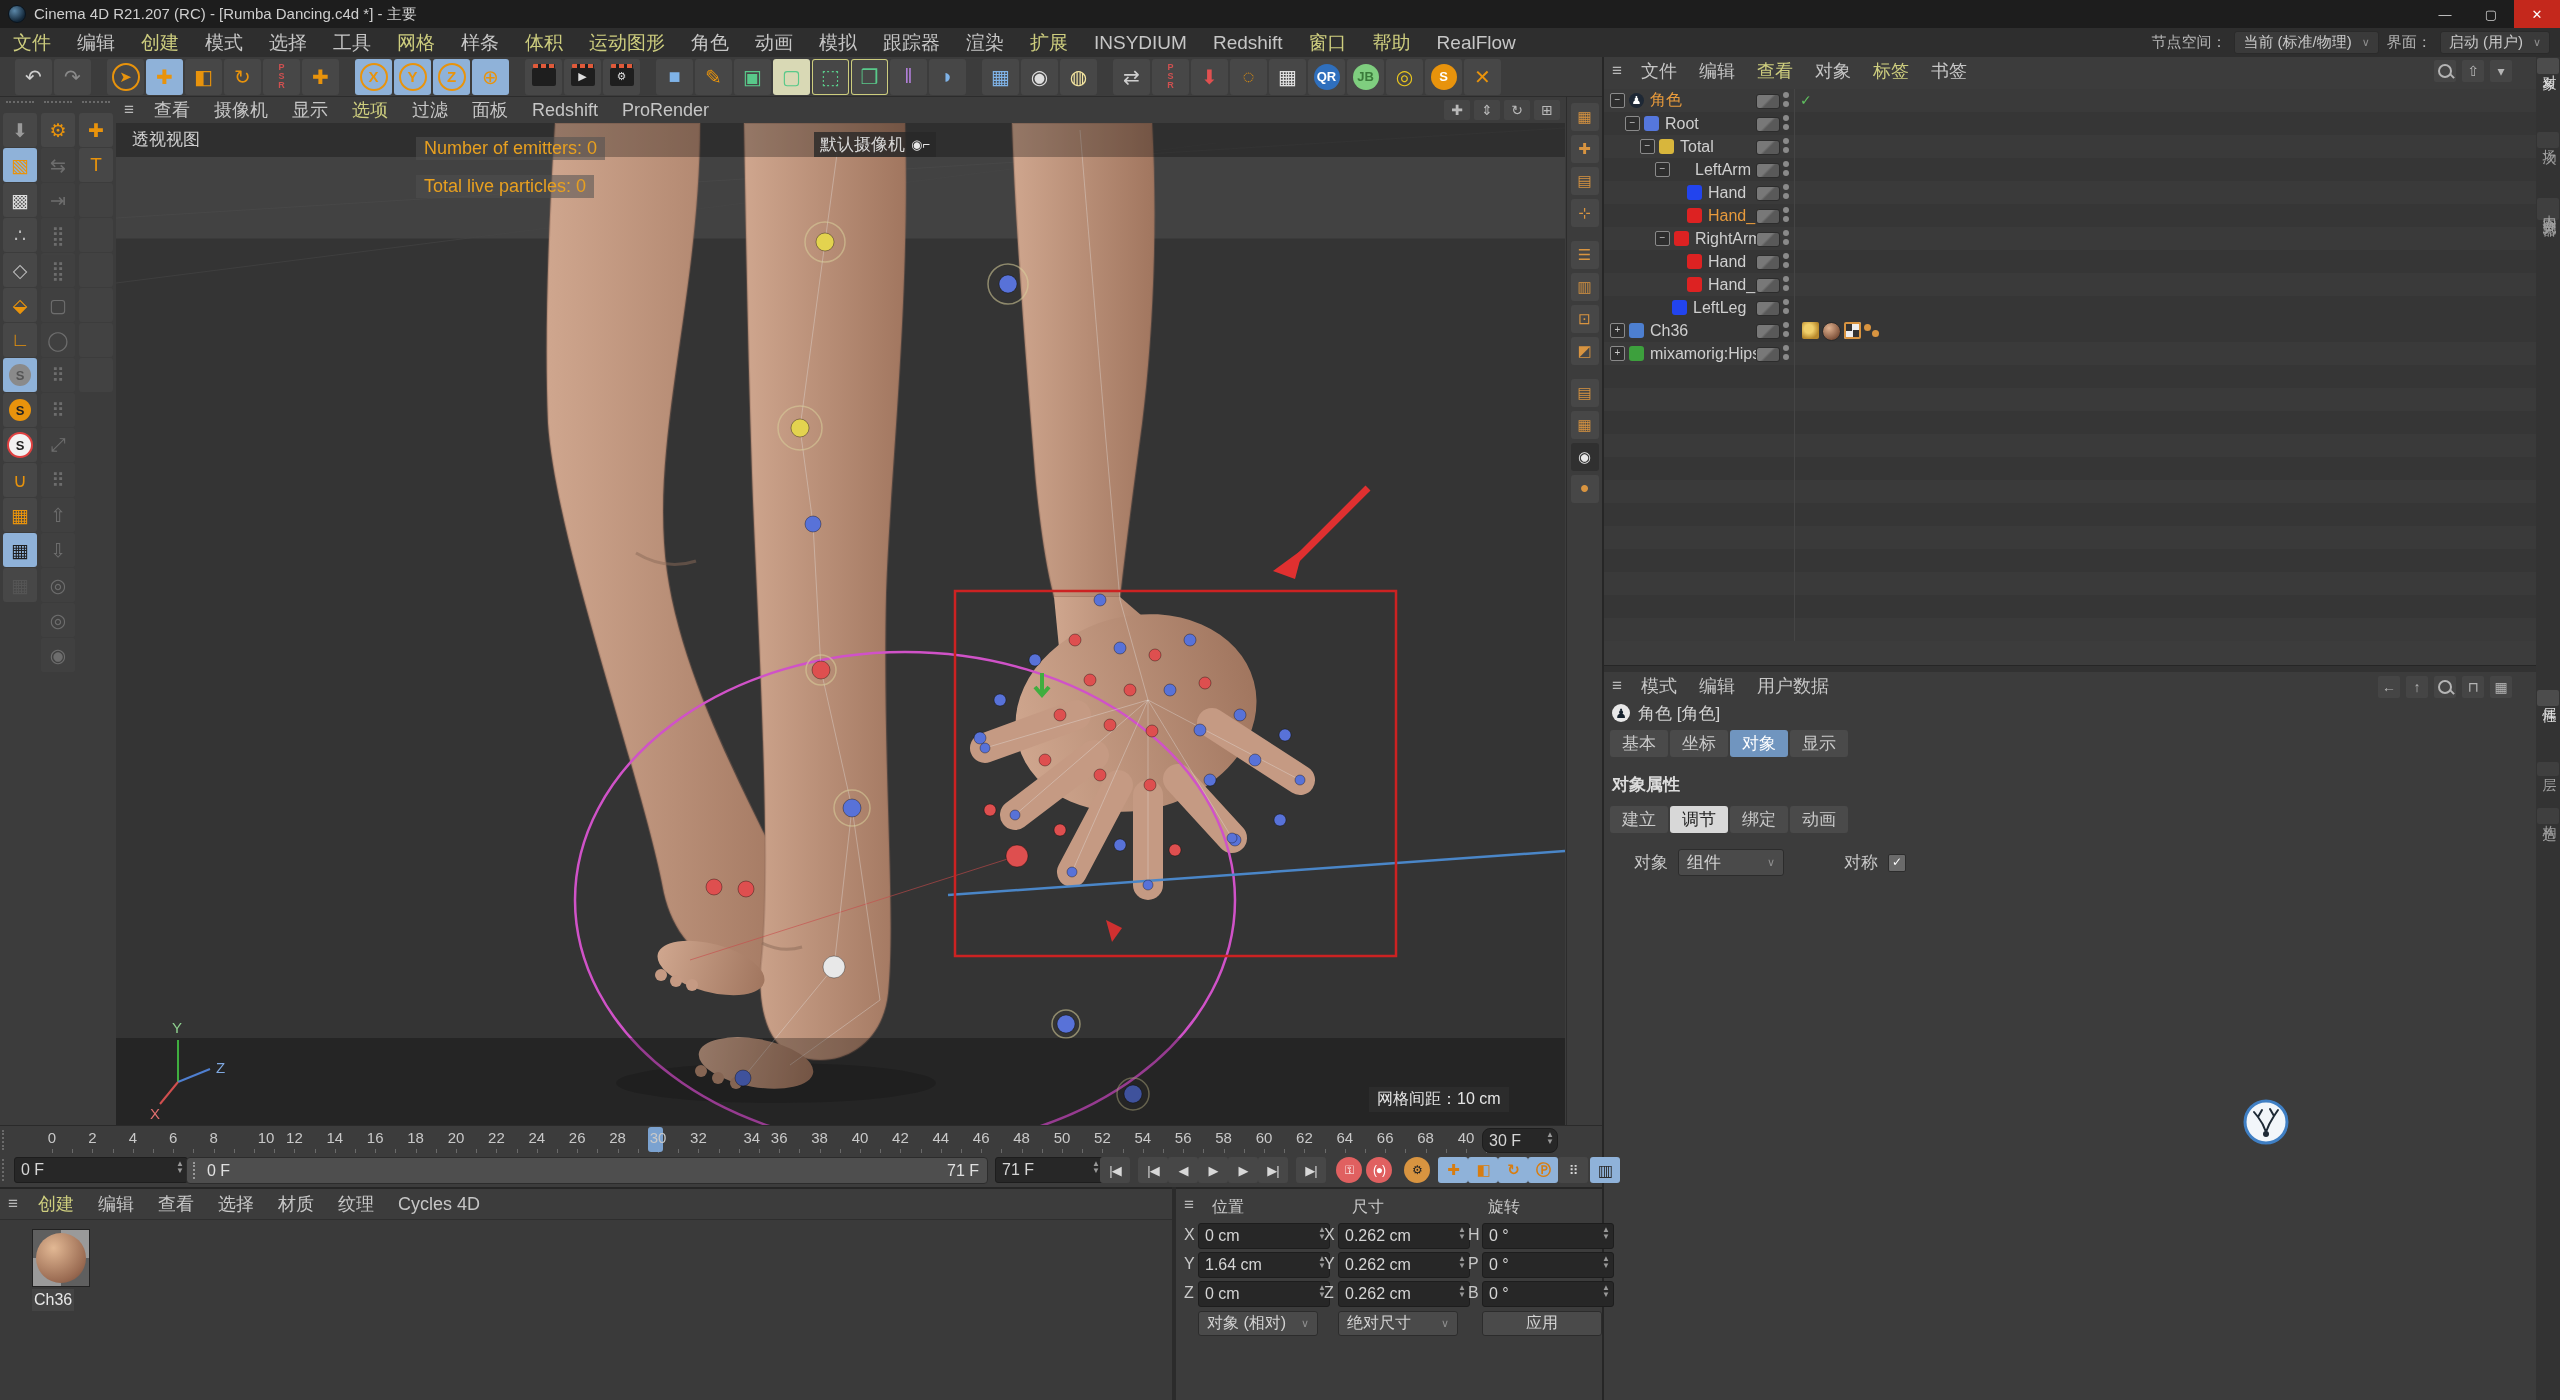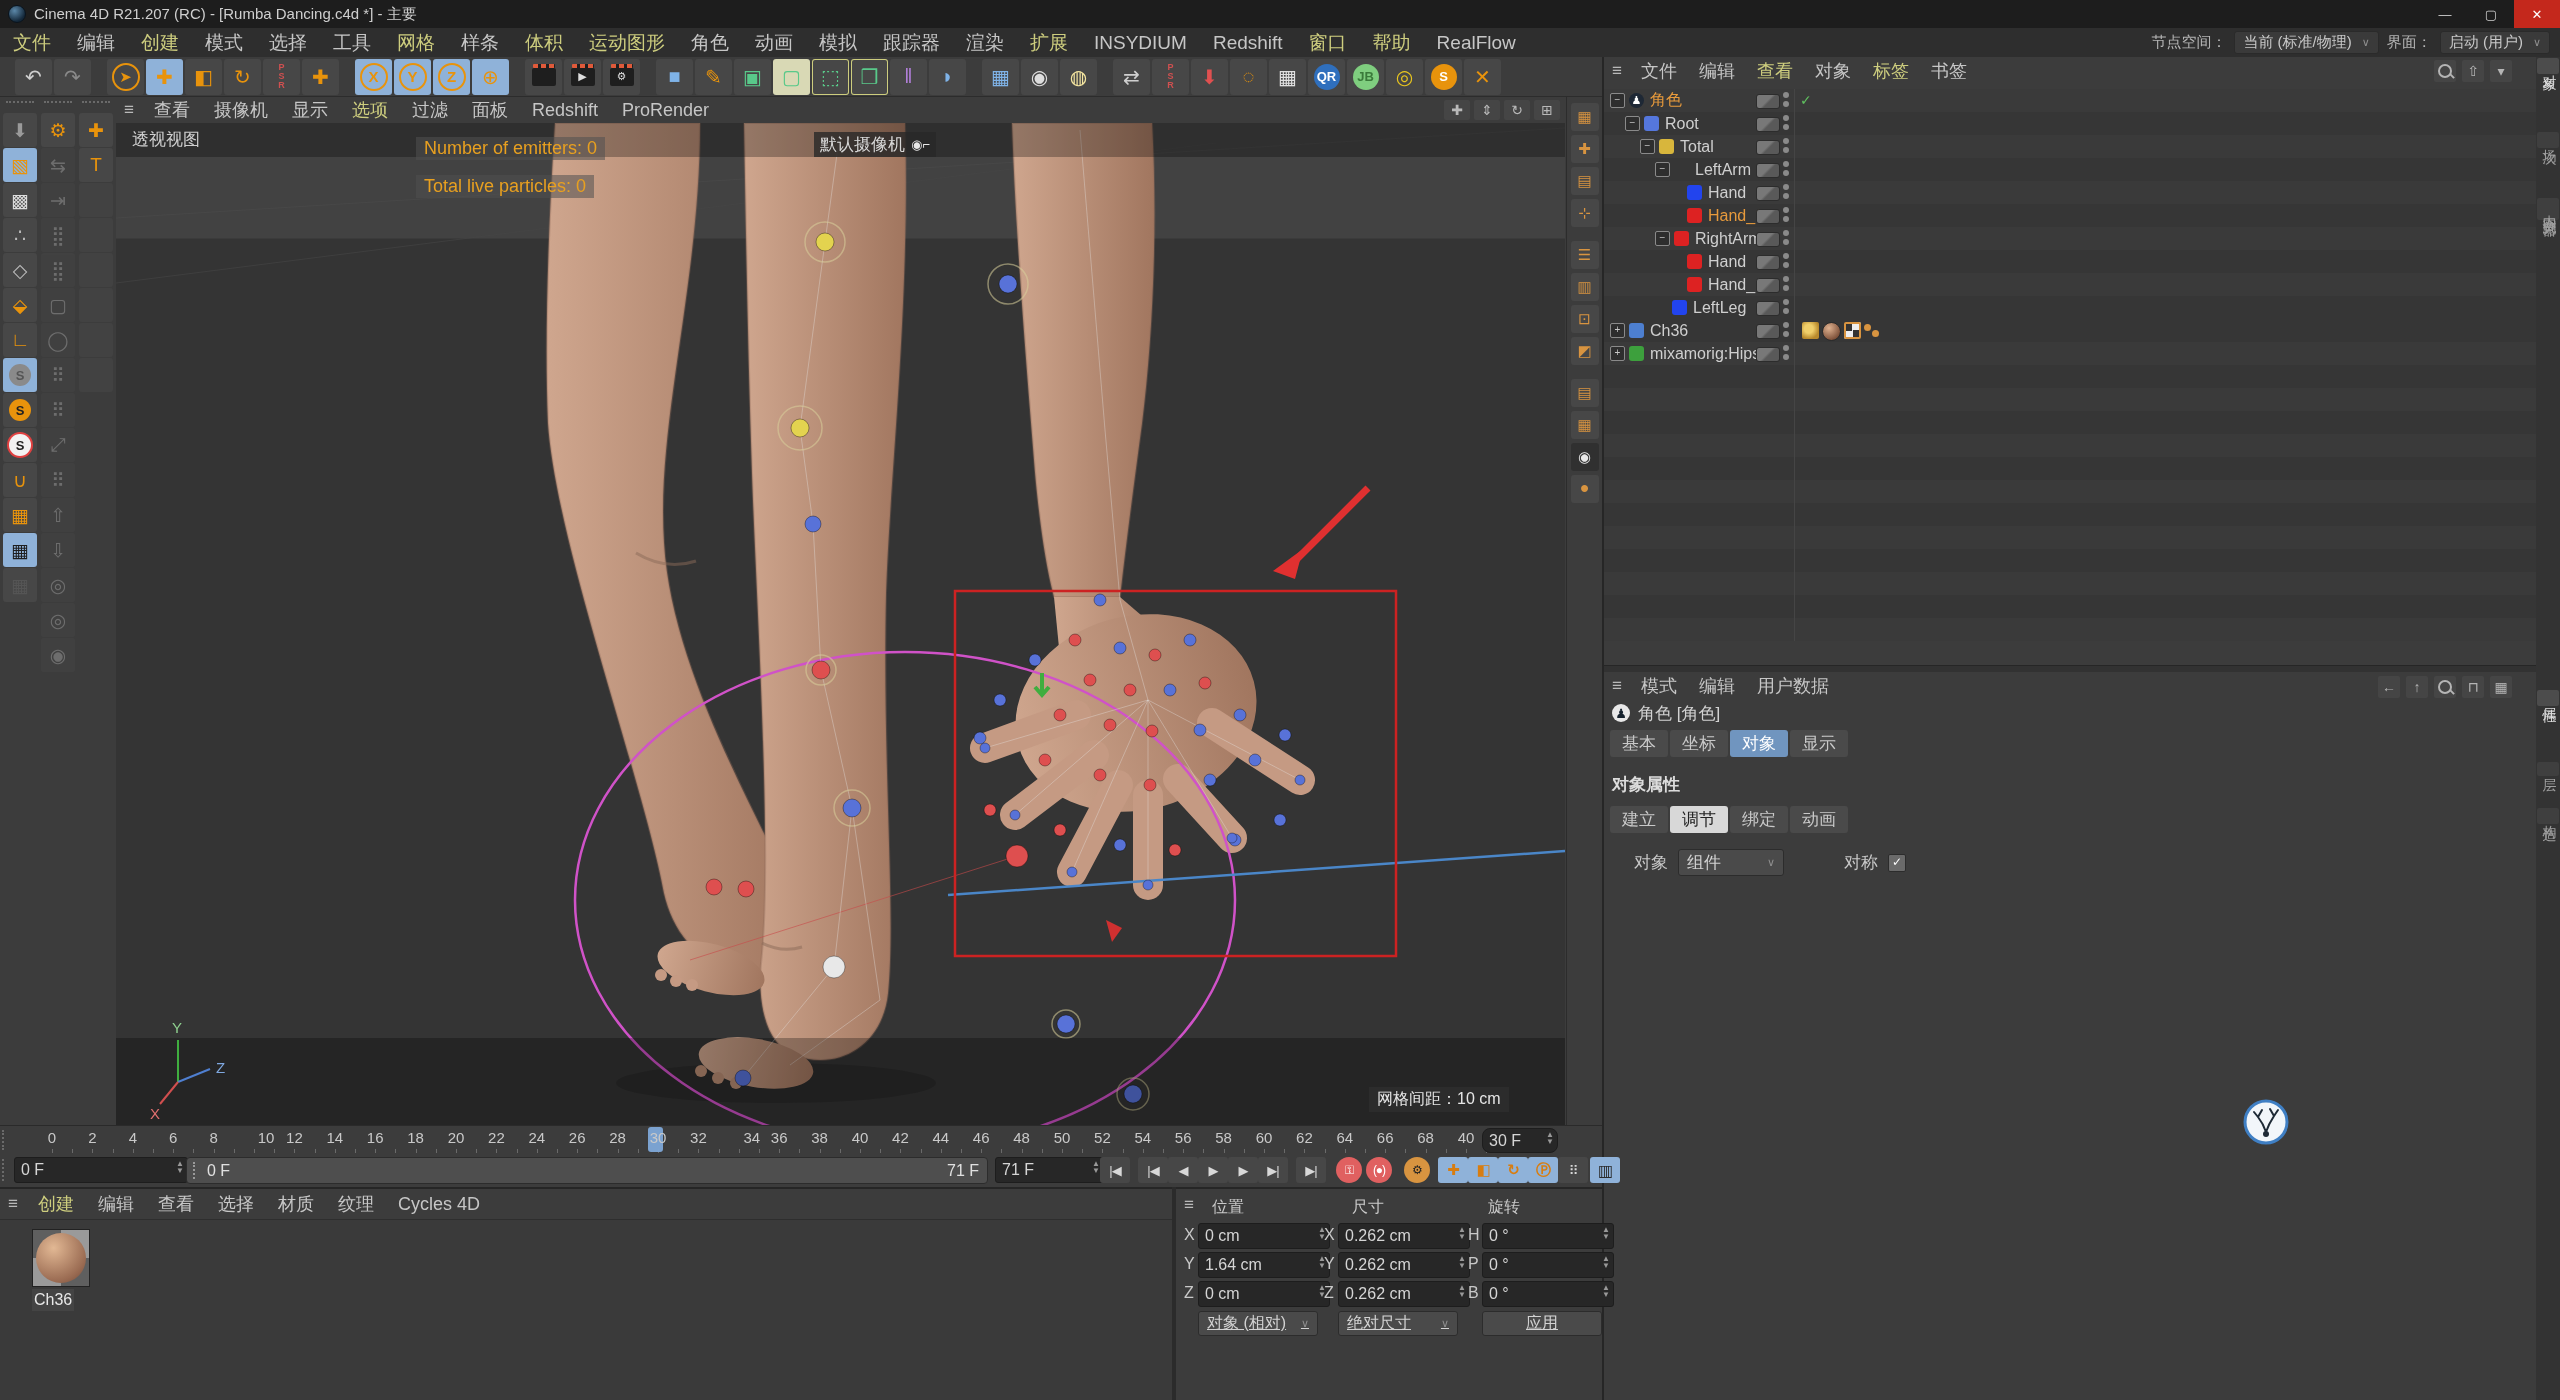--- a/index.html
+++ b/index.html
@@ -138,21 +138,21 @@
   #matitem{position:absolute;left:32px;top:40px;width:62px;}
   #matball{width:56px;height:56px;border:1px solid #222;background:conic-gradient(#9a9a9a 0 25%,#5f5f5f 0 50%,#9a9a9a 0 75%,#5f5f5f 0);position:relative;}
   #matball::after{content:"";position:absolute;left:3px;top:3px;width:50px;height:50px;border-radius:50%;background:radial-gradient(circle at 35% 30%,#e2b894,#9a6b52 70%,#6e4735);}
   #matname{color:#e8e8e8;font-size:16px;padding:2px 2px;background:#444;display:inline-block;margin-top:2px;}
   #bottomdivider{left:1172px;top:1187px;width:4px;height:213px;background:#2b2b2b;}
   
   #coords{left:1176px;top:1187px;width:426px;height:213px;background:#3c3c3c;border-top:2px solid #262626;font-size:16px;}
   #coords .hdr{position:absolute;top:8px;color:#c9c9c9;}
   .crow-label{position:absolute;width:14px;color:#c9c9c9;}
   .cfield{position:absolute;width:118px;height:24px;}
-  .cfoot{position:absolute;top:122px;width:120px;height:25px;background:#4a4a4a;border:1px solid #2c2c2c;border-radius:3px;color:#d2d2d2;display:flex;align-items:center;justify-content:space-between;padding:0 8px;box-sizing:border-box;text-decoration:underline;}
+  .cfoot{position:absolute;top:122px;width:120px;height:25px;background:#4a4a4a;border:1px solid #2c2c2c;border-radius:3px;color:#d2d2d2;display:flex;align-items:center;justify-content:space-between;padding:0 8px;box-sizing:border-box;}
   .cfoot.btn{justify-content:center;}
   
   #deerbadge{left:2242px;top:1098px;width:48px;height:48px;}
   
   .hamburger{color:#b9b9b9;font-size:17px;padding:0 8px;}
 </style>
 </head>
 <body>
 
 <div id="root">

